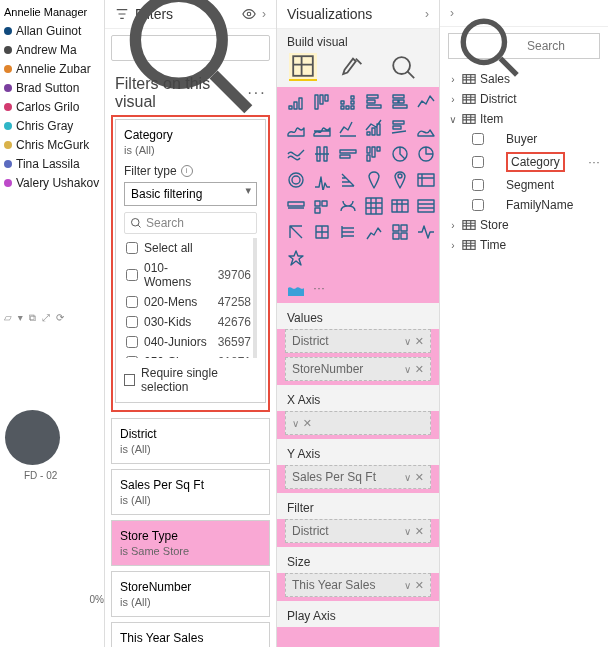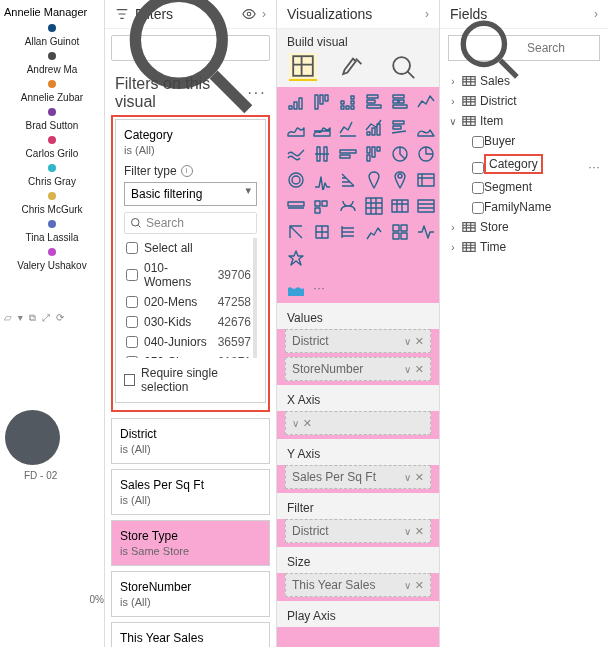--- a/index.html
+++ b/index.html
@@ -1,21 +1,21 @@
 <!DOCTYPE html>
 <html><head>
 <meta charset="utf-8">
 <style>
   * { box-sizing: border-box; margin: 0; padding: 0; font-family: "Segoe UI", Arial, sans-serif; }
   body { width: 608px; height: 647px; background: #fff; font-size: 12px; color: #333; overflow: hidden; }
   .app { display: flex; width: 100%; height: 100%; }
   .canvas { width: 105px; height: 100%; border-right: 1px solid #ddd; background: #fff; position: relative; }
   .legend { padding: 6px 4px; font-size: 11px; }
   .legend-title { font-weight: 400; margin-bottom: 6px; color: #000; font-size: 11px; }
-  .legend-item { display: flex; align-items: center; gap: 4px; margin-bottom: 5px; font-size: 10px; color: #222; white-space: nowrap; overflow: hidden; text-overflow: ellipsis; flex-direction: column; }
+  .legend-item { display: flex; align-items: center; gap: 4px; margin-bottom: 5px; font-size: 12px; color: #222; white-space: nowrap; overflow: hidden; text-overflow: ellipsis; }
   .legend-dot { width: 8px; height: 8px; border-radius: 50%; flex-shrink: 0; }
   .chart-area { position: absolute; top: 310px; left: 0; right: 0; height: 320px; }
   .toolbar-icons { display: flex; gap: 6px; padding: 2px 4px; font-size: 10px; color: #888; }
   .bubble { width: 55px; height: 55px; border-radius: 50%; background: #535960; position: absolute; top: 100px; left: 5px; }
   .bubble-label { position: absolute; font-size: 10px; color: #666; top: 160px; left: 24px; }
   .pct-label { position: absolute; right: 0; bottom: 25px; font-size: 10px; color: #666; }
 
   .filters { width: 172px; height: 100%; border-right: 1px solid #ddd; background: #fff; }
   .pane-head { display: flex; align-items: center; padding: 6px 10px; border-bottom: 1px solid #eee; gap: 6px;}
   .pane-head svg { width: 14px; height: 14px; flex-shrink: 0;}
@@ -60,21 +60,21 @@
   .well{ margin:0 8px 4px; border:1px dashed #bbb; background:#e8e8e8; padding:4px 6px; font-size:12px; color:#666; display:flex; align-items:center; justify-content:space-between;}
   .well .wx{ font-size:11px; color:#888;}
   .well .wv{ font-size:10px; color:#888;}
 
   .fields{ width:168px; height:100%; background:#fff;}
   .fields .pane-head{border-bottom:1px solid #eee;}
   .tree{ padding:4px 8px; font-size:12px;}
   .tree-row{ display:flex; align-items:center; gap:4px; padding:3px 0;}
   .caret{ width:10px; font-size:10px; color:#666; text-align:center;}
   .tbl-icon{ width:14px;height:12px; }
-  .tree-child{ padding-left:24px; display:flex; align-items:flex-end; gap:0; padding-top:3px; padding-bottom:3px;}
+  .tree-child{ padding-left:24px; display:flex; align-items:center; gap:22px; padding-top:3px; padding-bottom:3px;}
   .tree-child input{width:12px;height:12px;}
   .field-highlight{ border:2px solid #e74c3c; padding:1px 3px;}
   .field-dots{ margin-left:auto; color:#666;}
   .search-field{ margin:6px 8px; border:1px solid #ccc; padding:4px 6px; display:flex; gap:6px; align-items:center; height:26px;}
   .search-field input{border:none;outline:none;font-size:12px;width:100%;}
   .chev{ font-size:12px; color:#888;}
   .eye{width:14px;height:14px;}
   .ic{stroke:#555; fill:none; stroke-width:1.3;}
 </style>
 </head>
@@ -494,21 +494,20 @@
         <div class="well">
           <span>This Year Sales</span>
           <span><span class="wv">∨</span>&nbsp;<span class="wx">✕</span></span>
         </div>
         <div class="well-label">Play Axis</div>
       </div>
   </div>
 
   <div class="fields">
     <div class="pane-head">
-      <span class="pane-title">Fields</span>
       <span class="chev">›</span>
     </div>
     <div class="search-field">
       <svg viewBox="0 0 16 16">
           <circle class="ic" cx="7" cy="7" r="5"></circle>
           <path class="ic" d="M11 11l4 4"></path>
         </svg>
       <input placeholder="Search" style="">
     </div>
     <div class="tree" id="tree">

